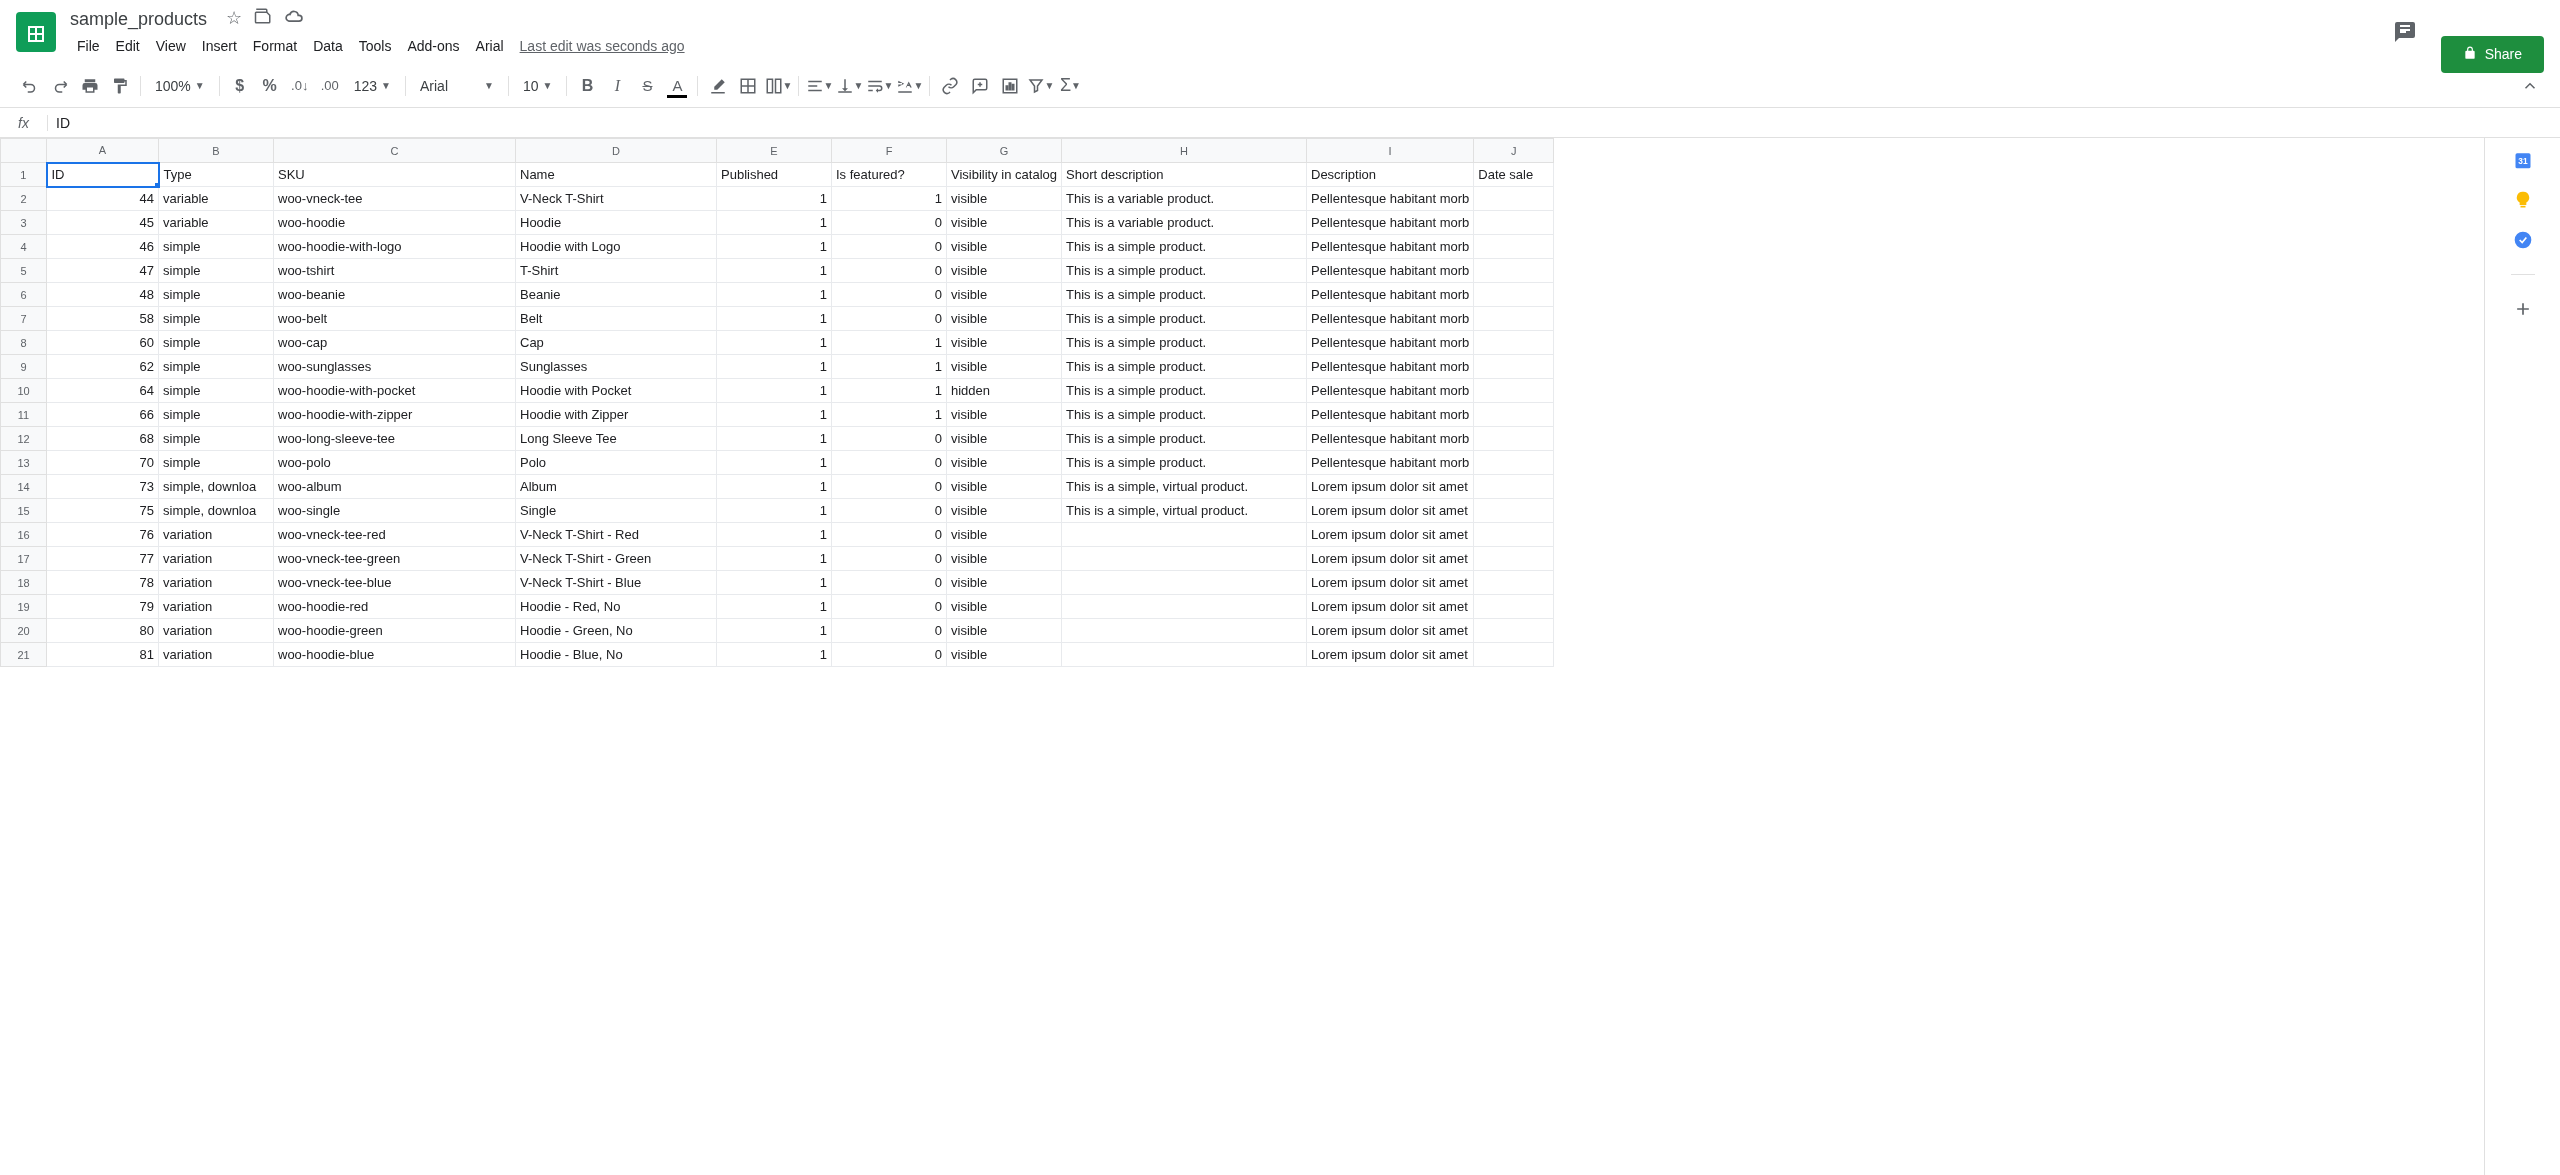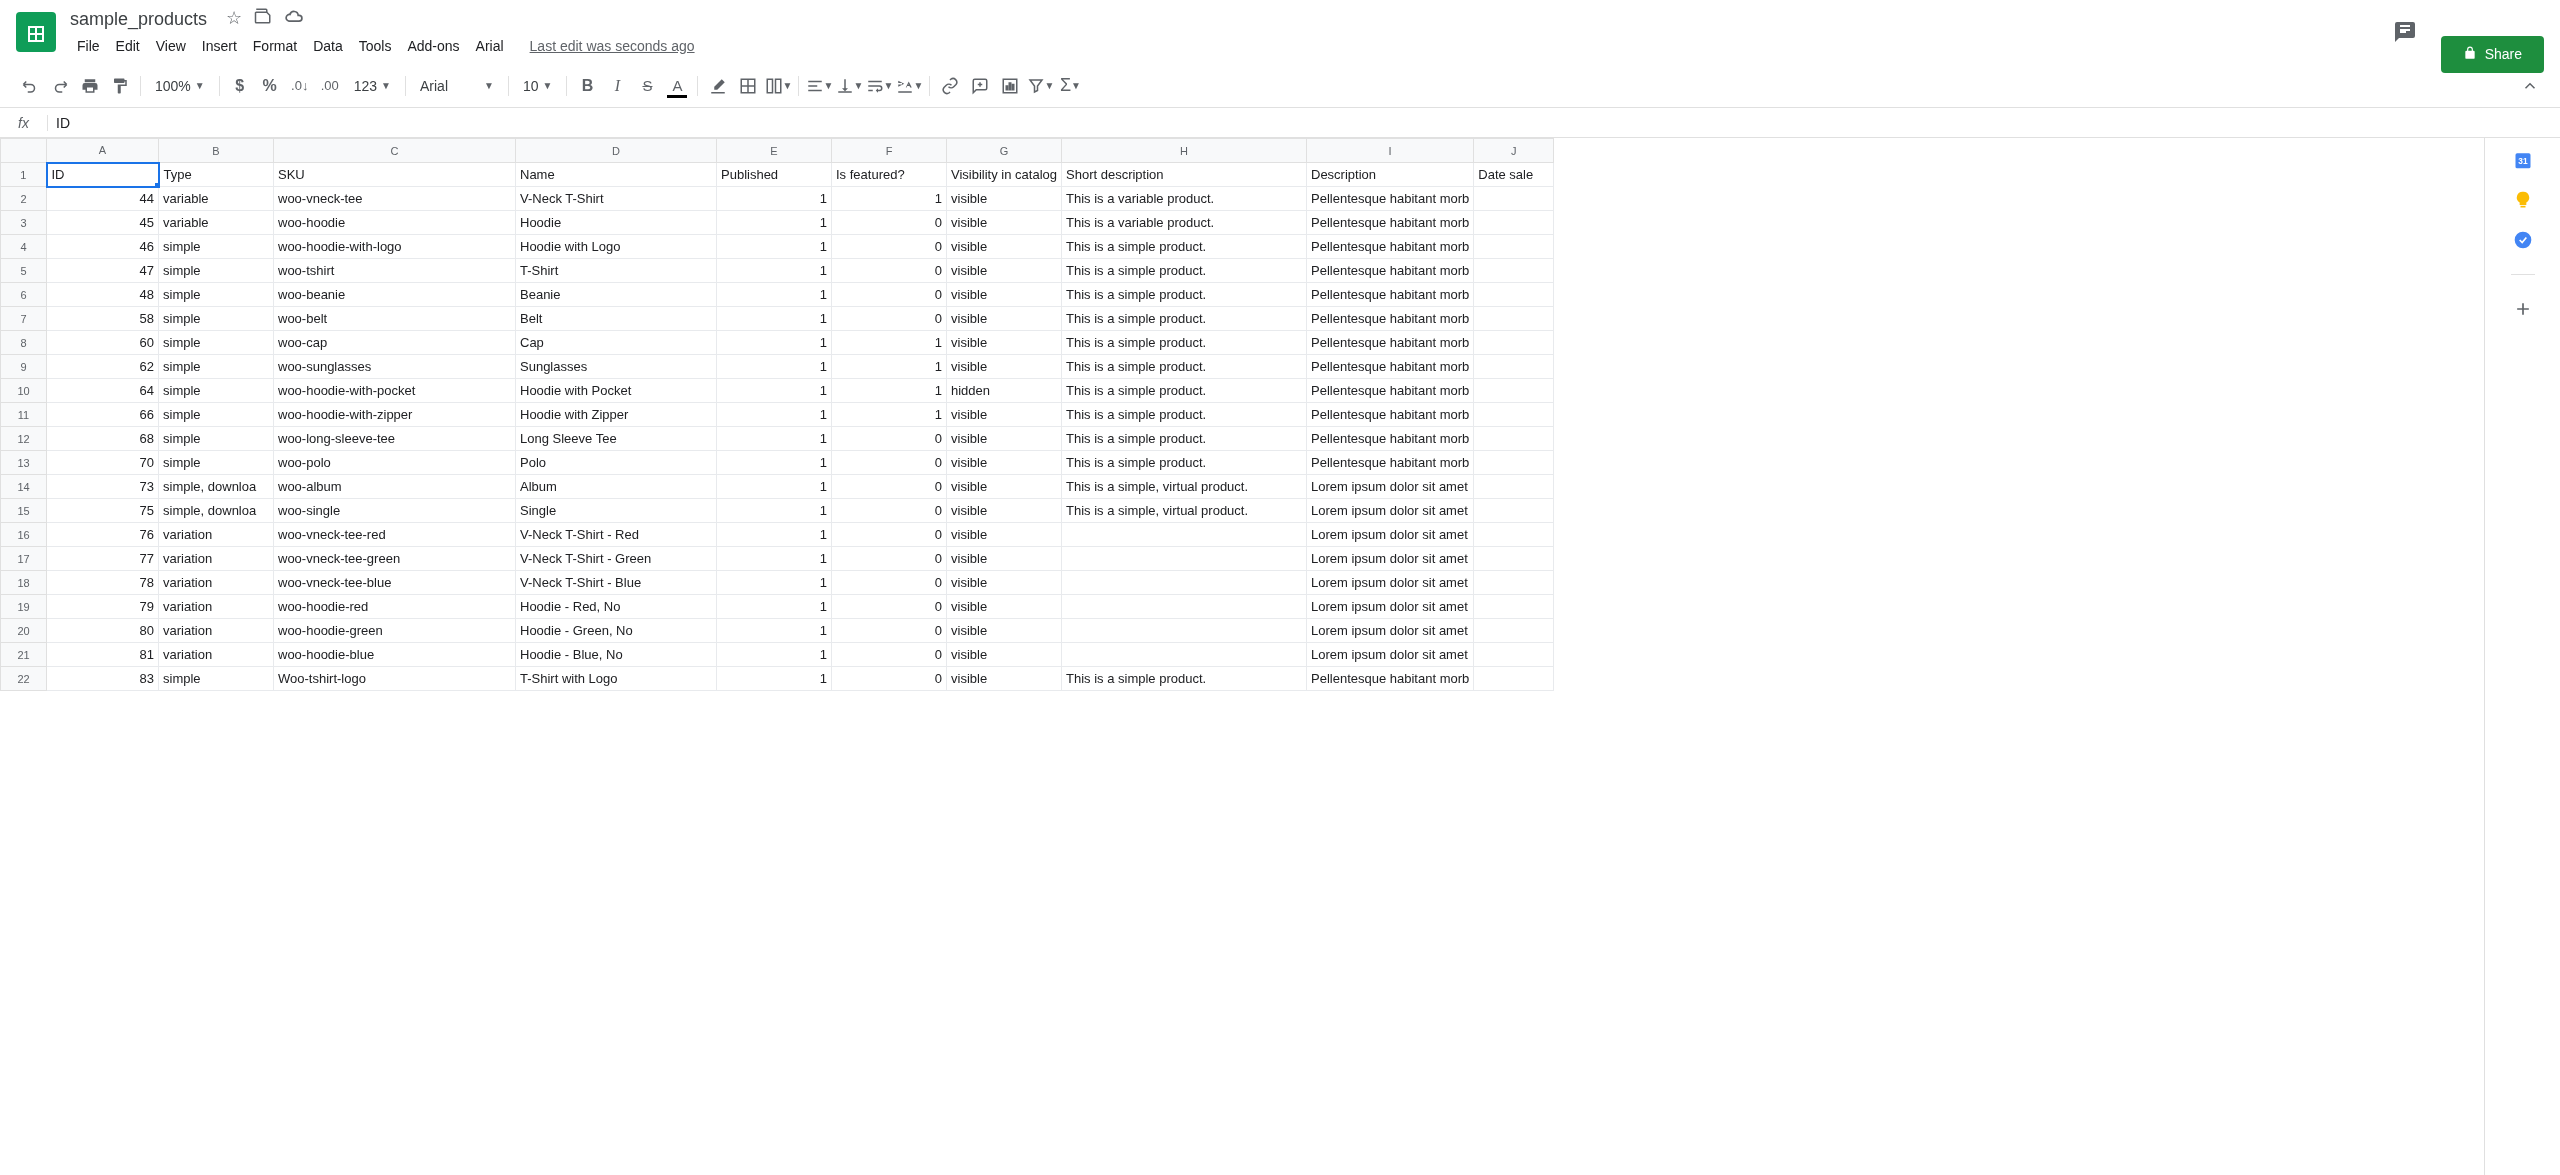--- a/index.html
+++ b/index.html
@@ -8,21 +8,21 @@
 .titlebar { display: flex; align-items: center; padding: 8px 16px; height: 64px; }
 .sheets-logo { width: 40px; height: 40px; background: #0f9d58; border-radius: 4px; display: flex; align-items: center; justify-content: center; margin-right: 14px; }
 .sheets-logo svg { fill: white; }
 .title-area { flex: 1; }
 .doc-title { font-size: 18px; color: #5f6368; display: flex; align-items: center; gap: 19px; }
 .doc-title-text { color: #3c4043; }
 .title-icons { display: flex; gap: 12px; color: #5f6368; }
 .title-icons span { cursor: pointer; }
 .menubar { display: flex; gap: 2px; font-size: 14px; color: #202124; margin-top: 2px; align-items: center; }
 .menubar span { padding: 4px 7px; cursor: pointer; border-radius: 4px; }
-.last-edit { color: #5f6368; text-decoration: underline; margin-left: 10px; font-size: 14px; }
+.last-edit { color: #5f6368; text-decoration: underline; font-size: 14px; }
 .right-header { display: flex; align-items: center; gap: 16px; }
 .comment-btn { width: 40px; height: 40px; display: flex; align-items: center; justify-content: center; cursor: pointer; color: #5f6368; }
 .share-btn { background: #1e8e3e; color: white; padding: 10px 22px; border-radius: 4px; font-size: 14px; font-weight: 500; cursor: pointer; display: flex; align-items: center; gap: 8px; margin-top: 44px; }
 
 .toolbar { display: flex; align-items: center; padding: 4px 16px; height: 44px; border-bottom: 1px solid #e0e0e0; gap: 2px; }
 .toolbar-btn { width: 28px; height: 28px; display: flex; align-items: center; justify-content: center; cursor: pointer; border-radius: 2px; color: #5f6368; }
 .toolbar-sep { width: 1px; height: 20px; background: #e0e0e0; margin: 0 4px; }
 .toolbar-select { padding: 4px 8px; cursor: pointer; display: flex; align-items: center; gap: 4px; color: #3c4043; }
 .toolbar-select.zoom { min-width: 60px; }
 .toolbar-select.font { min-width: 90px; }
@@ -533,33 +533,20 @@
             <td class="row-header">21</td>
             <td class="col-A num">81</td>
             <td class="col-B ">variation</td>
             <td class="col-C ">woo-hoodie-blue</td>
             <td class="col-D ">Hoodie - Blue, No</td>
             <td class="col-E num">1</td>
             <td class="col-F num">0</td>
             <td class="col-G ">visible</td>
             <td class="col-H "></td>
             <td class="col-I ">Lorem ipsum dolor sit amet</td>
-            <td class="col-J "></td>
-          </tr>
-          <tr>
-            <td class="row-header">22</td>
-            <td class="col-A num">83</td>
-            <td class="col-B ">simple</td>
-            <td class="col-C ">Woo-tshirt-logo</td>
-            <td class="col-D ">T-Shirt with Logo</td>
-            <td class="col-E num">1</td>
-            <td class="col-F num">0</td>
-            <td class="col-G ">visible</td>
-            <td class="col-H ">This is a simple product.</td>
-            <td class="col-I ">Pellentesque habitant morb</td>
             <td class="col-J "></td>
           </tr>
         </tbody>
       </table>
   </div>
   <div class="sidebar-right">
     <div class="sidebar-icon"><svg viewBox="0 0 24 24" width="20" height="20">
           <rect x="3" y="4" width="18" height="18" rx="2" fill="#4285f4"></rect>
           <text x="12" y="17" text-anchor="middle" fill="white" font-size="10" font-weight="bold">31</text>
         </svg></div>

